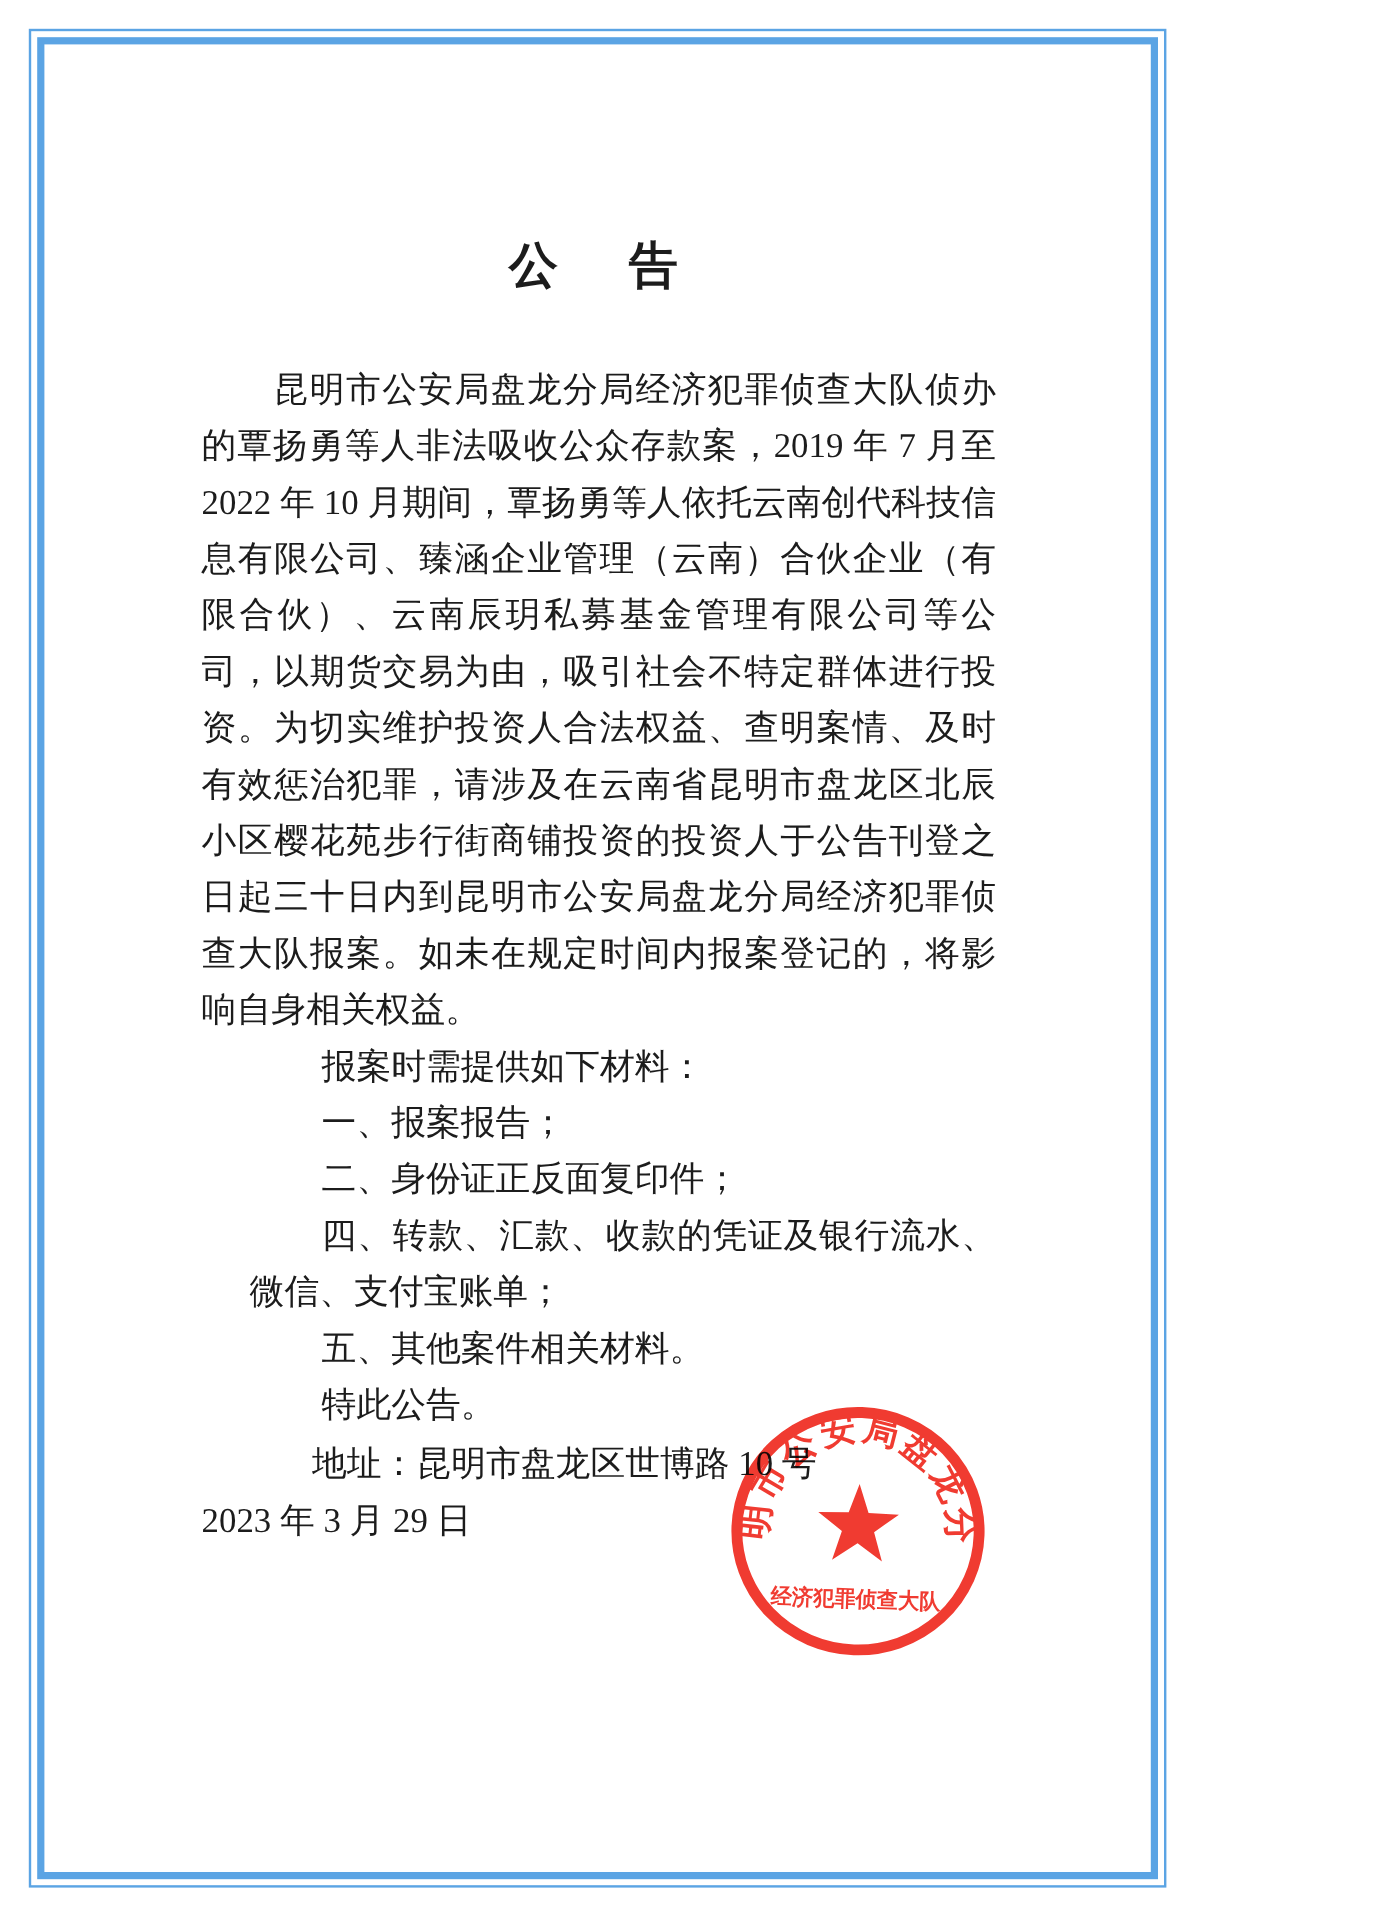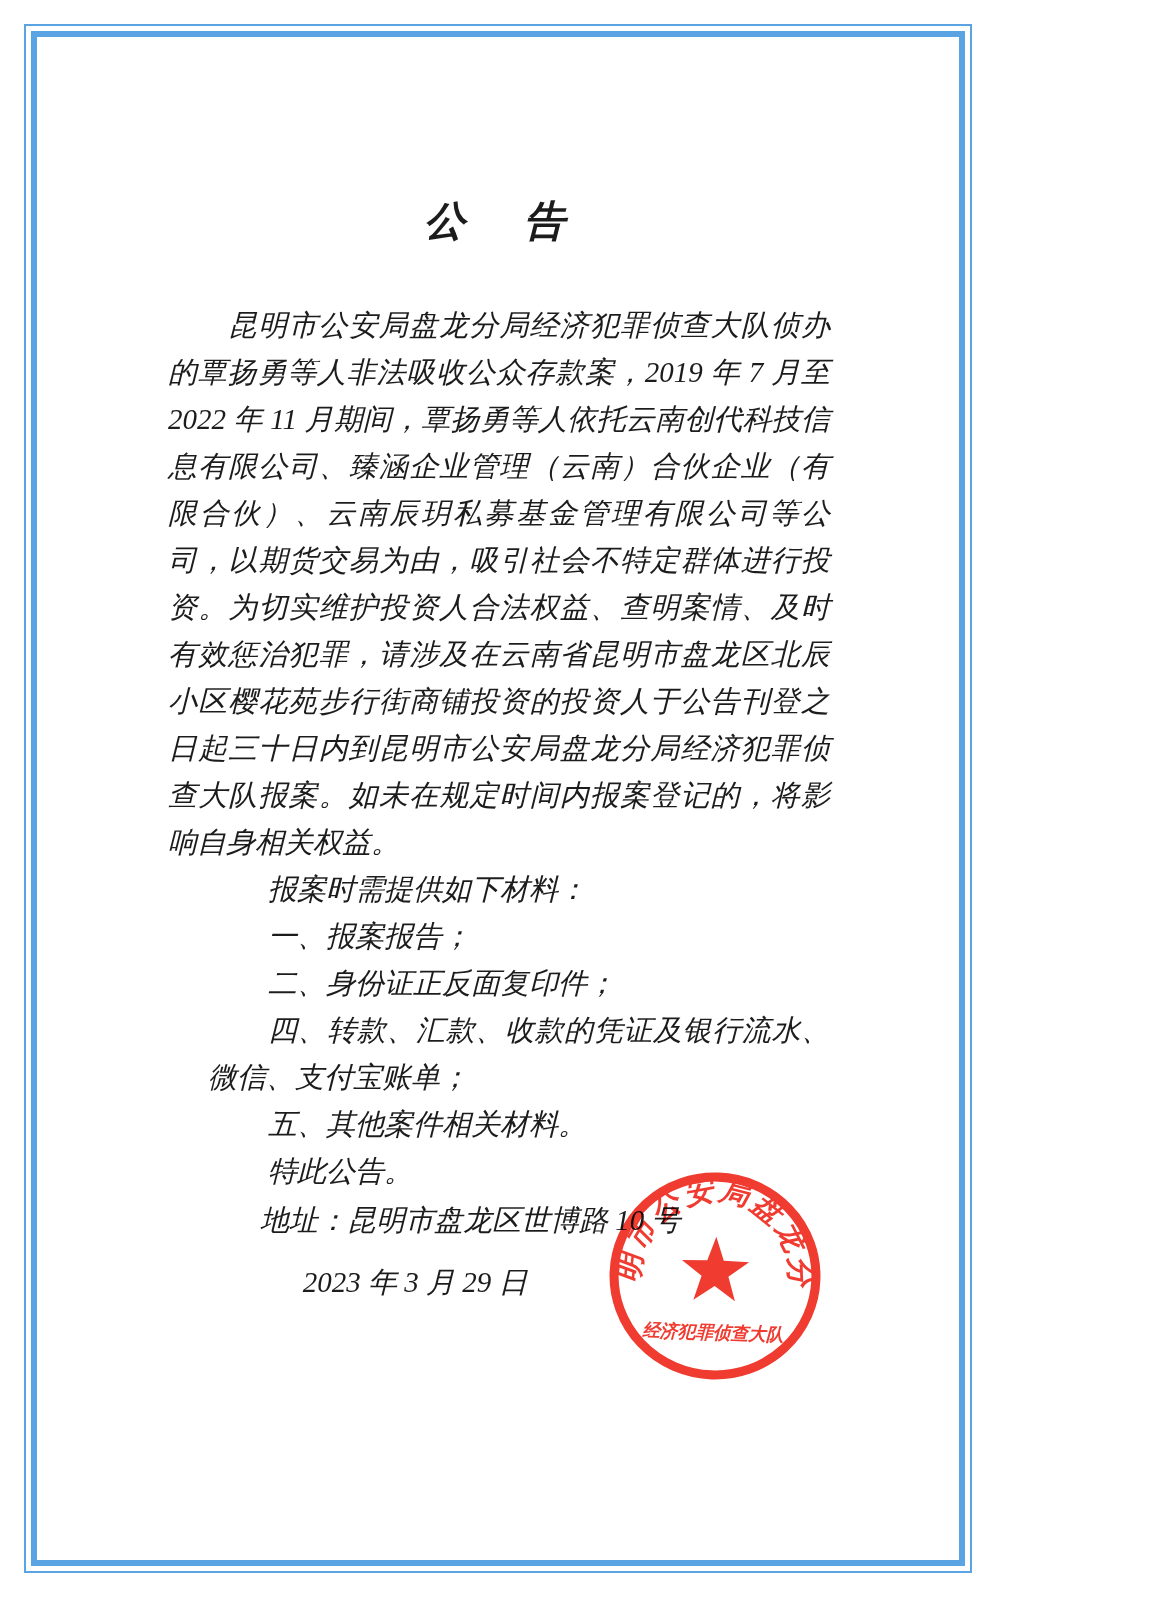--- a/index.html
+++ b/index.html
@@ -13,21 +13,20 @@
   body{
     font-family:"Liberation Serif","DejaVu Serif",serif;
     color:var(--text-black);
   }
   .page{
     position:relative;
     width:996px;
     height:1597px;
     background:var(--page-bg);
     overflow:hidden;
-    font-style:italic;
   }
   .border-outer{
     position:absolute;
     top:24px;left:24px;right:24px;bottom:24px;
     border:2px solid var(--border-blue);
     pointer-events:none;
   }
   .border-inner{
     position:absolute;
     top:31px;left:31px;right:31px;bottom:31px;
@@ -73,22 +72,22 @@
     padding-left:92px;
     margin-top:2px;
     white-space:nowrap;
   }
   .signature{
     margin-top:48px;
     text-align:right;
     padding-right:44px;
   }
   .date{
-    margin-top:15px;
-    text-align:center;
+    margin-top:1px;
+    text-align:left;
     padding-right:168px;
   }
   .seal{
     position:absolute;
     left:608px;
     top:1170px;
     width:214px;
     height:212px;
     color:var(--seal-red);
     opacity:0.88;
@@ -120,21 +119,21 @@
 </head>
 <body>
 
 <div class="page">
   <div class="border-outer"></div>
   <div class="border-inner"></div>
 
   <div class="content">
     <h1 class="title">公　告</h1>
 
-    <p class="para">昆明市公安局盘龙分局经济犯罪侦查大队侦办的覃扬勇等人非法吸收公众存款案，2019 年 7 月至 2022 年 11 月期间，覃扬勇等人依托云南创代科技信息有限公司、臻涵企业管理（云南）合伙企业（有限合伙）、云南辰玥私募基金管理有限公司等公司，以期货交易为由，吸引社会不特定群体进行投资。为切实维护投资人合法权益、查明案情、及时有效惩治犯罪，请涉及在云南省昆明市盘龙区北辰小区樱花苑步行街商铺投资的投资人于公告刊登之日起三十日内到昆明市公安局盘龙分局经济犯罪侦查大队报案。如未在规定时间内报案登记的，将影响自身相关权益。</p>
+    <p class="para">昆明市公安局盘龙分局经济犯罪侦查大队侦办的覃扬勇等人非法吸收公众存款案，2019 年 7 月至 2022 年 10 月期间，覃扬勇等人依托云南创代科技信息有限公司、臻涵企业管理（云南）合伙企业（有限合伙）、云南辰玥私募基金管理有限公司等公司，以期货交易为由，吸引社会不特定群体进行投资。为切实维护投资人合法权益、查明案情、及时有效惩治犯罪，请涉及在云南省昆明市盘龙区北辰小区樱花苑步行街商铺投资的投资人于公告刊登之日起三十日内到昆明市公安局盘龙分局经济犯罪侦查大队报案。如未在规定时间内报案登记的，将影响自身相关权益。</p>
 
     <p class="line">报案时需提供如下材料：</p>
     <p class="line">一、报案报告；</p>
     <p class="line">二、身份证正反面复印件；</p>
     <p class="line">四、转款、汇款、收款的凭证及银行流水、微信、支付宝账单；</p>
     <p class="line">五、其他案件相关材料。</p>
     <p class="line">特此公告。</p>
 
     <div class="address-row">
       <span>地址：</span><span>昆明市盘龙区世博路 10 号</span>

